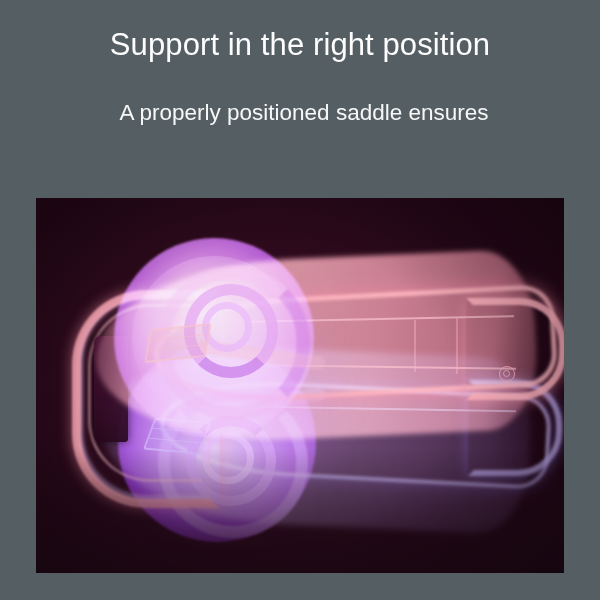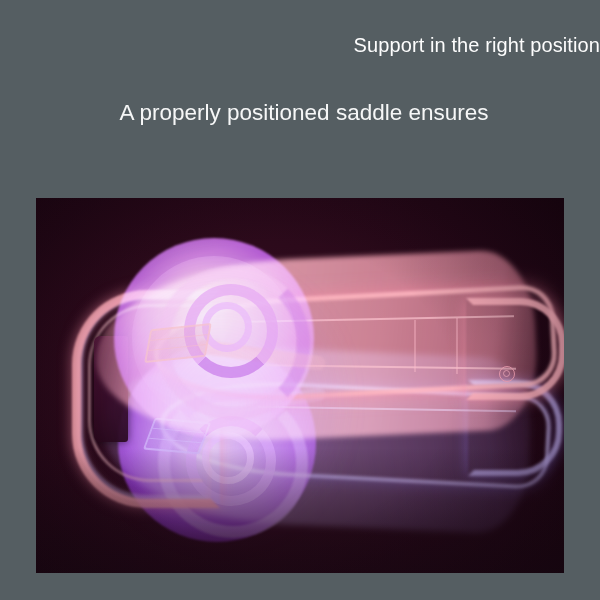--- a/index.html
+++ b/index.html
@@ -29,27 +29,26 @@
     width: 600px;
     height: 198px;
     text-align: center;
     box-sizing: border-box;
   }
   .headline {
     position: absolute;
     left: 0;
     top: 26px;
     width: 600px;
-    font-size: 20px;
+    font-size: 31px;
     font-weight: 400;
     color: #fdfdfd;
     letter-spacing: 0.1px;
     line-height: 38px;
     white-space: nowrap;
-    text-align: right;
   }
   .subline {
     position: absolute;
     left: 4px;
     width: 600px;
     font-size: 22.5px;
     font-weight: 400;
     color: #f6f7f7;
     line-height: 28px;
     white-space: nowrap;

